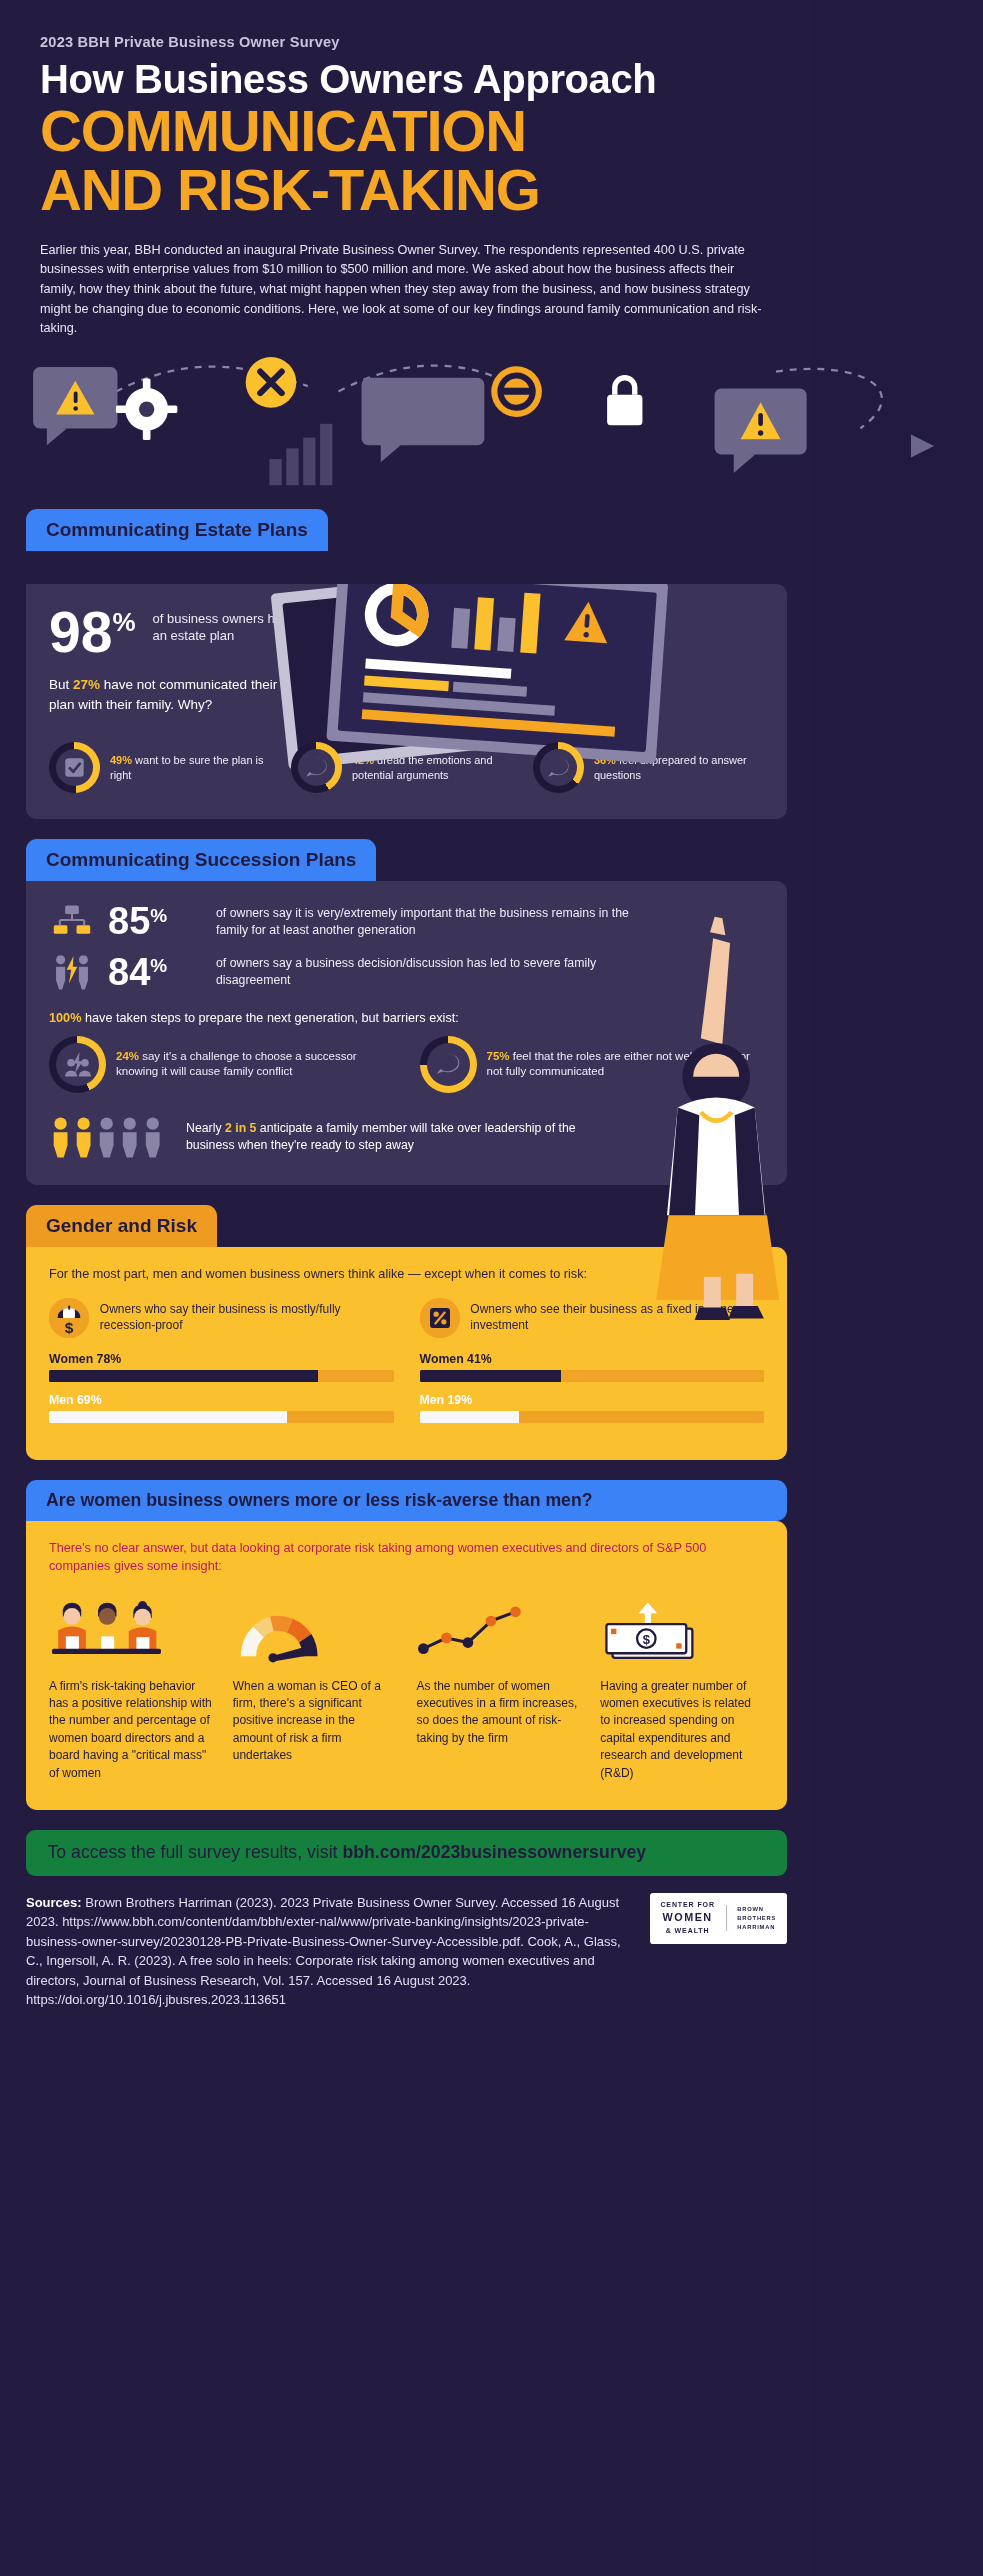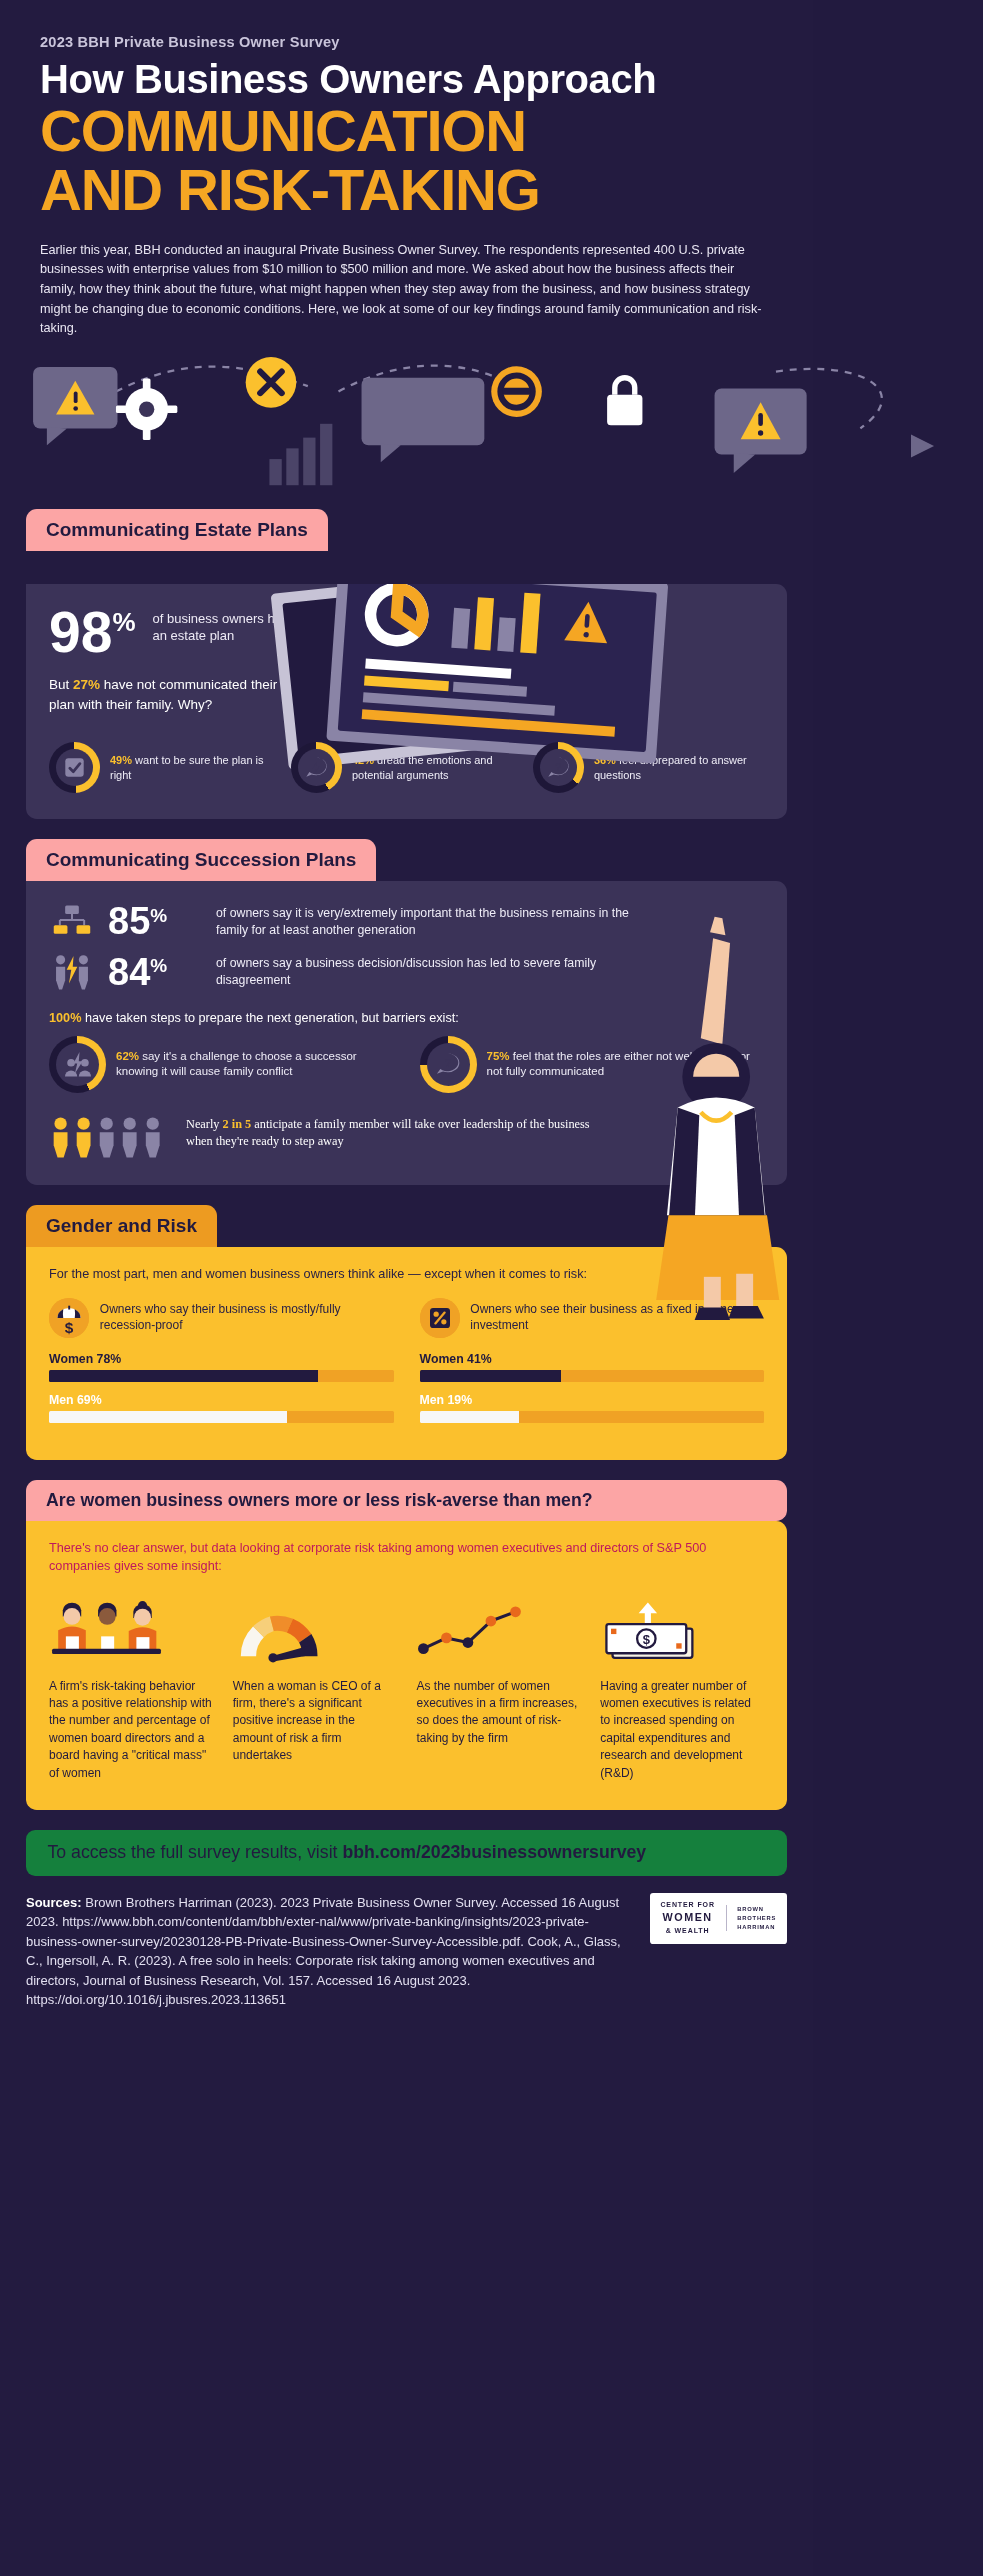--- a/index.html
+++ b/index.html
@@ -33,21 +33,21 @@
     margin-top: 23px; font-size: 12.7px; line-height: 1.55; color: #e9e6f2;
     max-width: 907px;
   }
 
   
   .illo-band { position: relative; height: 165px; margin-top: 4.6px; }
 
   
   .panel { margin: 0 26px 20px 26px; position: relative; }
   .panel-head {
-    background: #fca5a5; color: #221a3f; font-weight: 800;
+    background: #3b82f6; color: #221a3f; font-weight: 800;
     font-size: 19px; padding: 10px 20px; border-radius: 10.8px 10.8px 0 0;
     display: inline-block; min-width: 0;
   }
   .panel-head-full { display:block; border-radius: 10.8px 10.8px 10.8px 0; }
   .panel-body {
     background: #3b3358; border-radius: 0 10.8px 10.8px 10.8px; padding: 23px 23px 26px 23px;
     position: relative; overflow: hidden;
   }
 
   
@@ -74,21 +74,21 @@
 
   
   .succ-row { display:flex; align-items:center; gap:14px; margin-bottom: 14px;}
   .succ-icon { width:45px; flex:none; display:flex; justify-content:center; }
   .succ-num { font-size: 38px; font-weight: 800; line-height: .9; display:flex; align-items:flex-start; min-width: 94px;}
   .succ-num .pct { font-size:19px; margin-top:2.3px; font-weight:800;}
   .succ-desc { font-size: 12.3px; line-height:1.35; color:#efedf7; max-width: 430px;}
   .barriers { font-size: 12.7px; margin: 20px 0 6.1px 0; color:#ffffff;}
   .stat2 { display:flex; gap: 26px; margin-top: 10.8px;}
   .stat2 .stat-item { flex: 1 1 0; }
-  .people-row { display:flex; gap:14px; margin-top: 23px; font-family: Liberation Serif, serif; }
+  .people-row { display:flex; align-items:center; gap:14px; margin-top: 23px; }
   .people-text { font-size:12.3px; line-height:1.4; color:#fff; max-width: 430px;}
 
   
   .panel-head-orange { background:#ed9b21; }
   .panel-body-gold { background:#fbc02d; color:#221a3f; border-radius: 0 10.8px 10.8px 10.8px; padding: 20px 23px 26px 23px;}
   .gr-lead { font-size: 12.7px; color:#2a2145; margin-bottom: 17px;}
   .gr-cols { display:flex; gap: 26px; }
   .gr-col { flex:1 1 0; }
   .gr-head { display:flex; align-items:center; gap:10.8px; margin-bottom: 14px;}
   .gr-icon { width:40px; height:40px; border-radius:50%; background:#f0a225; flex:none; position:relative;}
@@ -344,21 +344,21 @@
               <svg width="28" height="24.6" viewBox="0 0 36 32">
                 <circle cx="9" cy="14" r="5" fill="#8a84a6"></circle>
                 <circle cx="27" cy="14" r="5" fill="#8a84a6"></circle>
                 <path d="M1 32 a8 8 0 0 1 16 0 Z" fill="#8a84a6"></path>
                 <path d="M19 32 a8 8 0 0 1 16 0 Z" fill="#8a84a6"></path>
                 <polygon points="20,0 12,15 17,15 14,28 24,12 19,12" fill="#8a84a6"></polygon>
               </svg>
             </div>
           </div>
           <div class="stat-text" style="font-size:11.5px;">
-            <span class="gold">62%</span><span> say it's a challenge to choose a successor knowing it will cause family conflict</span>
+            <span class="gold">24%</span><span> say it's a challenge to choose a successor knowing it will cause family conflict</span>
           </div>
         </div>
 
         <div class="stat-item">
           <div class="donut" style="width:57px;height:57px;background:conic-gradient(#fbc02d 0deg 270deg,#1e1738 270deg 360deg);">
             <div class="hole">
               <svg width="26" height="24.6" viewBox="0 0 34 32">
                 <path d="M17 2 a14 11.5 0 1 1 -10 20 l-4.5 6.5 l8 -3.2 a16 11.5 0 0 0 6.5 1 a14 11.5 0 0 0 0 -24.3 Z" fill="#8a84a6"></path>
                 <text x="17" y="20" font-size="15" font-weight="700" fill="#3b3358" text-anchor="middle" font-family="Liberation Sans, sans-serif">?</text>
               </svg>

